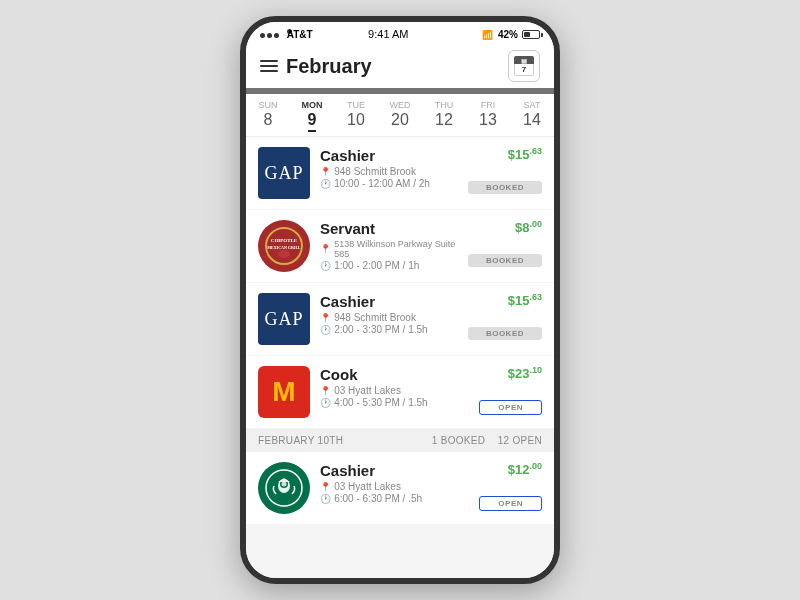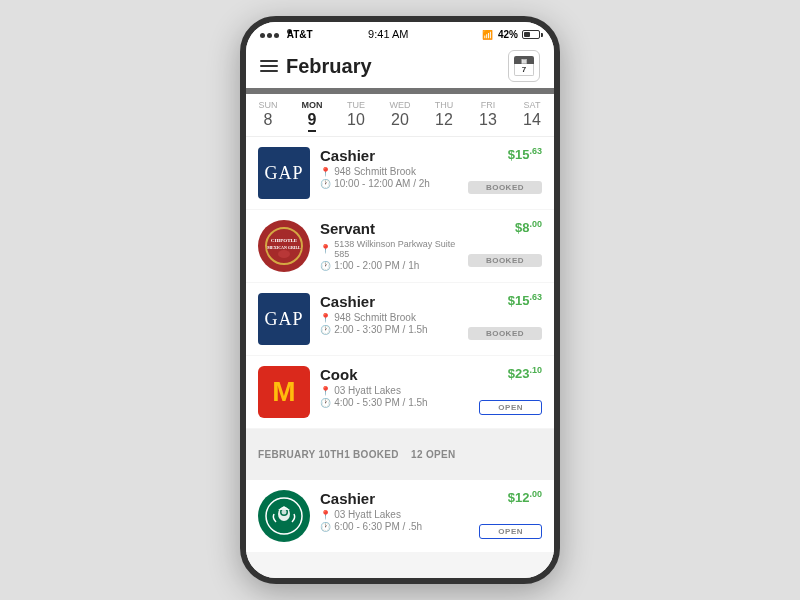--- a/index.html
+++ b/index.html
@@ -261,26 +261,27 @@
     }
     .badge-open {
       background: #fff;
       color: #888;
       border: 1px solid #1d4ed8;
     }
 
     
     .section-divider {
       background: #f0f0f0;
-      padding: 20px 12px;
-      display: flex;
+      padding: 6px 12px;
+      display: flex;
+      justify-content: space-between;
       align-items: center;
       font-size: 10px;
       color: #888;
-      font-weight: 700;
+      font-weight: 400;
       letter-spacing: 0.3px;
     }
 
     
     .gap-logo {
       background: #1a3a6b;
       width: 52px; height: 52px;
       border-radius: 4px;
       display: flex;
       align-items: center;

